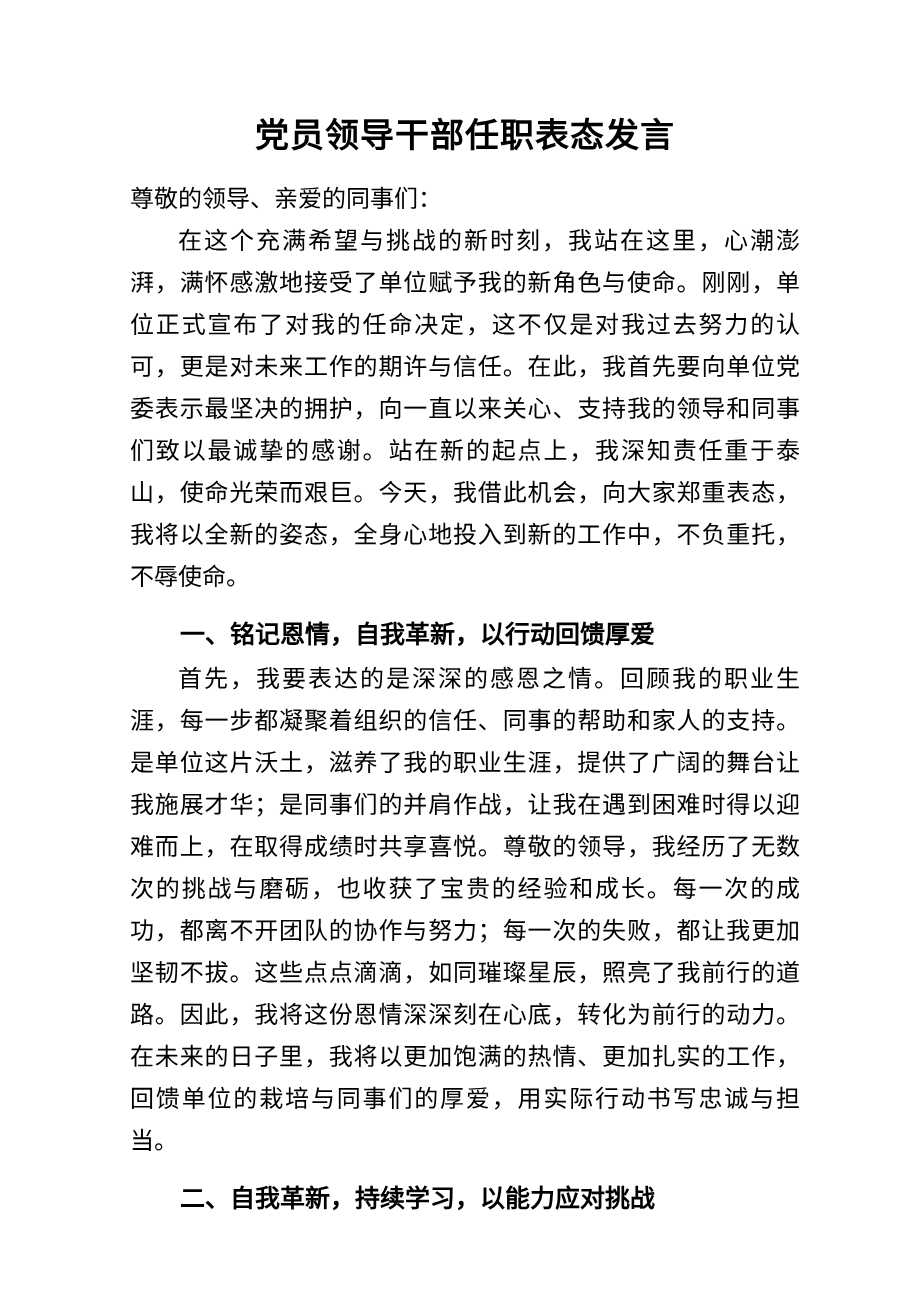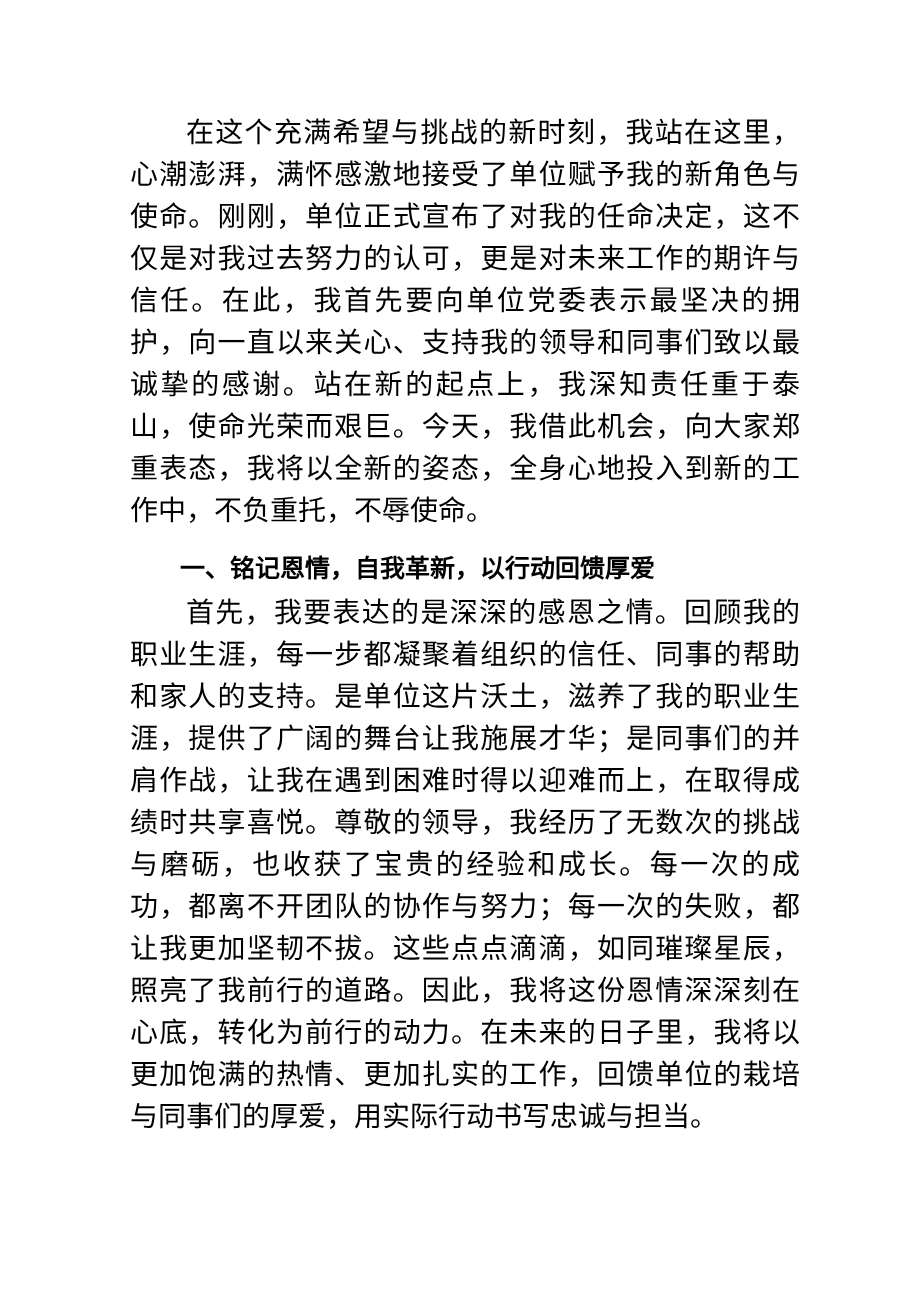--- a/index.html
+++ b/index.html
@@ -27,40 +27,43 @@
     letter-spacing: 1px;
     margin: 0 0 20px 0;
   }
   .salutation {
     font-size: 24px;
     line-height: 42px;
     margin: 0;
     text-align: justify;
   }
   .body-para {
-    font-size: 28px;
+    font-size: 24px;
     line-height: 42px;
     margin: 0;
     text-indent: 2em;
     text-align: justify;
     text-justify: inter-ideograph;
   }
   .section-heading {
     font-family: "Liberation Sans", sans-serif;
     font-weight: 700;
     font-size: 25px;
     line-height: 42px;
     margin: 15px 0 3px 0;
     text-indent: 2em;
   }
 </style>
 </head>
 <body>
 
 <div class="page">
+  <h1 class="doc-title">党员领导干部任职表态发言</h1>
 
+  <p class="salutation">尊敬的领导、亲爱的同事们：</p>
 
   <div id="doc-body">
       <p class="body-para">在这个充满希望与挑战的新时刻，我站在这里，心潮澎湃，满怀感激地接受了单位赋予我的新角色与使命。刚刚，单位正式宣布了对我的任命决定，这不仅是对我过去努力的认可，更是对未来工作的期许与信任。在此，我首先要向单位党委表示最坚决的拥护，向一直以来关心、支持我的领导和同事们致以最诚挚的感谢。站在新的起点上，我深知责任重于泰山，使命光荣而艰巨。今天，我借此机会，向大家郑重表态，我将以全新的姿态，全身心地投入到新的工作中，不负重托，不辱使命。</p>
       <h2 class="section-heading">一、铭记恩情，自我革新，以行动回馈厚爱</h2>
       <p class="body-para">首先，我要表达的是深深的感恩之情。回顾我的职业生涯，每一步都凝聚着组织的信任、同事的帮助和家人的支持。是单位这片沃土，滋养了我的职业生涯，提供了广阔的舞台让我施展才华；是同事们的并肩作战，让我在遇到困难时得以迎难而上，在取得成绩时共享喜悦。尊敬的领导，我经历了无数次的挑战与磨砺，也收获了宝贵的经验和成长。每一次的成功，都离不开团队的协作与努力；每一次的失败，都让我更加坚韧不拔。这些点点滴滴，如同璀璨星辰，照亮了我前行的道路。因此，我将这份恩情深深刻在心底，转化为前行的动力。在未来的日子里，我将以更加饱满的热情、更加扎实的工作，回馈单位的栽培与同事们的厚爱，用实际行动书写忠诚与担当。</p>
+      <h2 class="section-heading">二、自我革新，持续学习，以能力应对挑战</h2>
     </div>
 </div>
 
 </body></html>

